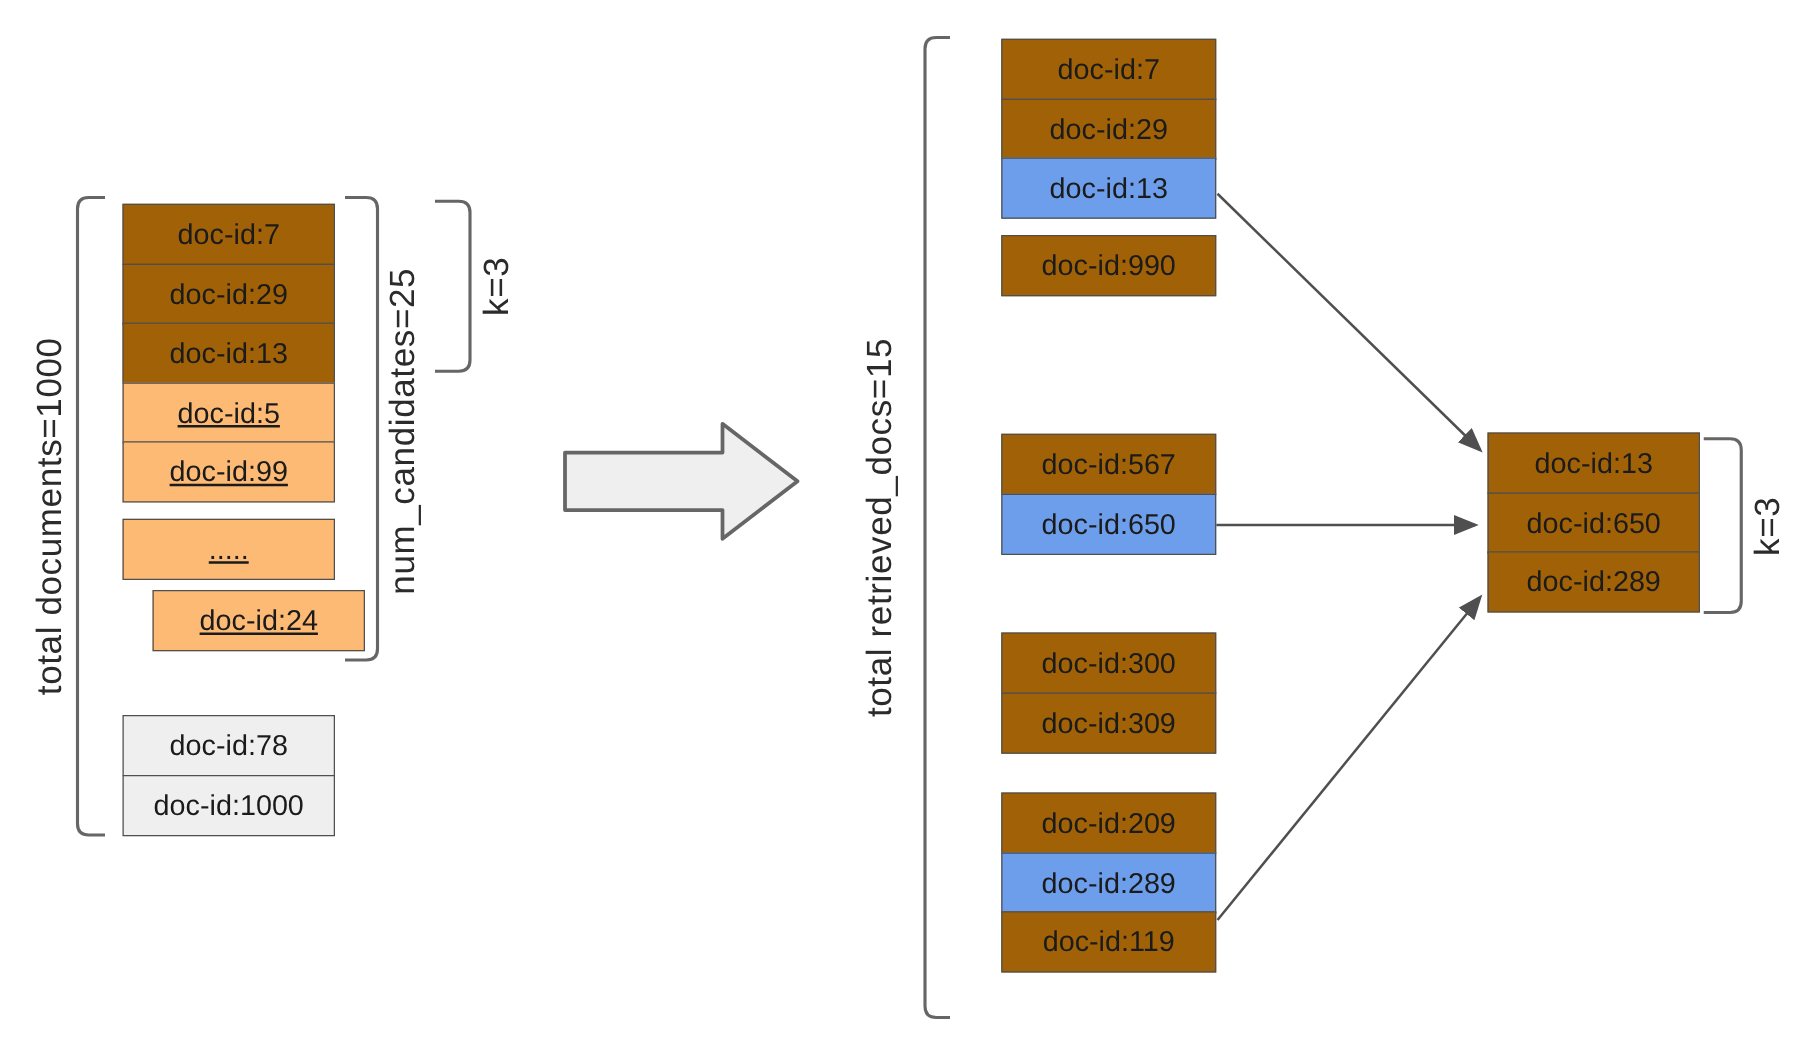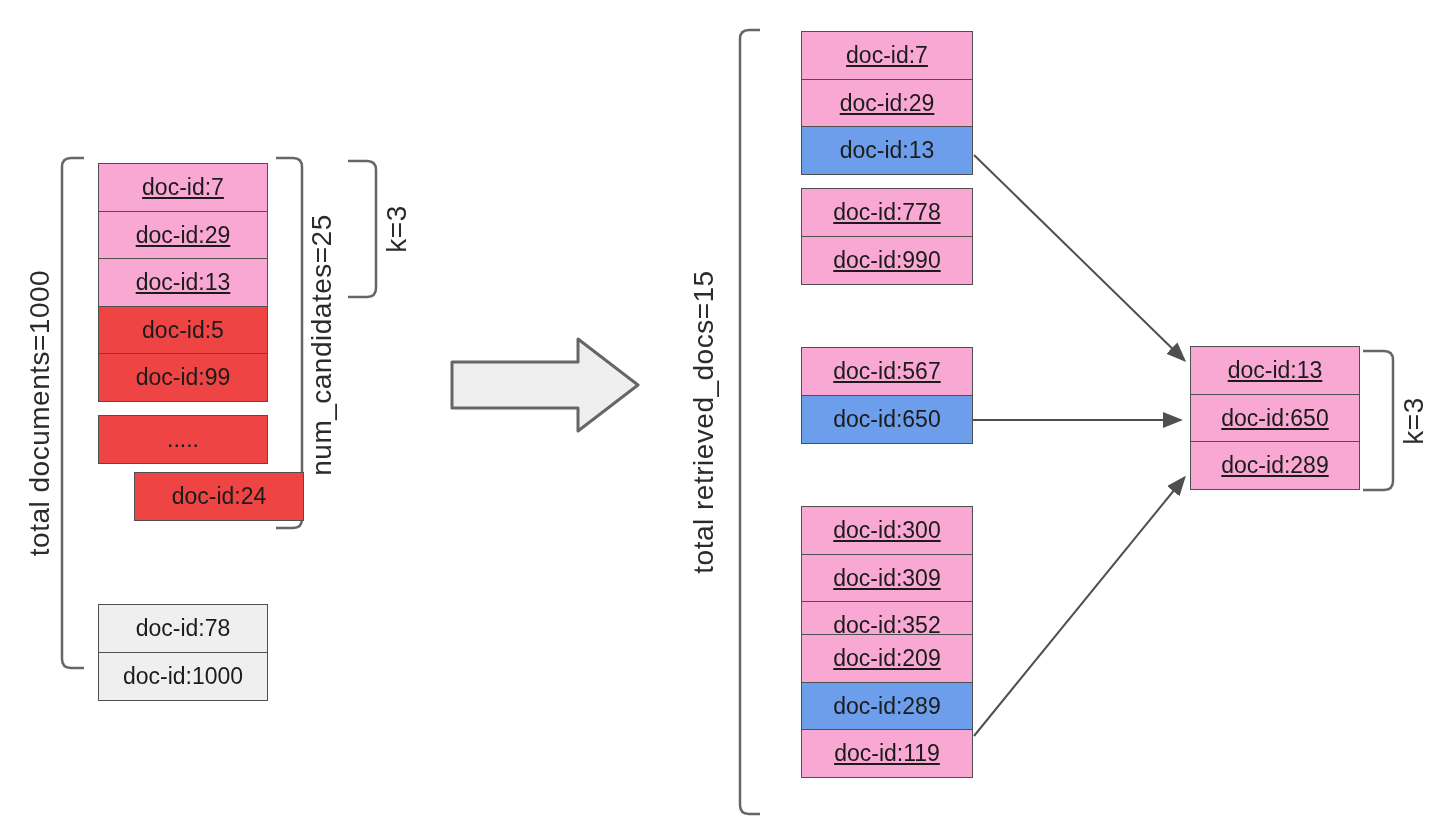--- a/index.html
+++ b/index.html
@@ -21,24 +21,24 @@
   .box {
     box-sizing: border-box;
     width: 170px; height: 49px;
     border: 1.5px solid #4f4f4f;
     display: flex; align-items: center; justify-content: center;
     font-size: 23px;
     color: #1b1b1b;
     background: #cfe2f3;
   }
   .stack .box + .box { margin-top: -1.5px; }
-  .box.light    { background: #f9a8d4; text-decoration: underline; }
-  .box.medium   { background: #ef4444; }
+  .box.light    { background: #a16207; }
+  .box.medium   { background: #fdba74; text-decoration: underline; }
   .box.highlight{ background: #6d9eeb; }
-  .box.gray     { background: #efefef; margin-top: 32px; }
+  .box.gray     { background: #efefef; }
   .box.wide     { width: 172px; }
   .vlabel {
     position: absolute;
     transform: translate(-50%, -50%) rotate(-90deg);
     white-space: nowrap;
     font-size: 28px;
     color: #2b2b2b;
     letter-spacing: 0.5px;
   }
 </style>
@@ -80,46 +80,44 @@
   <div class="stack" style="left:98px; top:163px;">
     <div class="box light">doc-id:7</div>
     <div class="box light">doc-id:29</div>
     <div class="box light">doc-id:13</div>
     <div class="box medium">doc-id:5</div>
     <div class="box medium">doc-id:99</div>
   </div>
   <div class="stack" style="left:98px; top:415px;">
     <div class="box medium">.....</div>
   </div>
-  <div class="stack" style="left:98px; top:472px;padding-left:36px;">
+  <div class="stack" style="left:86px; top:472px;padding-left:36px;">
     <div class="box medium">doc-id:24</div>
   </div>
 
   <div class="stack" style="left:98px; top:572px;">
     <div class="box gray">doc-id:78</div>
     <div class="box gray">doc-id:1000</div>
   </div>
 
   <div class="stack" style="left:801px; top:31px;">
     <div class="box light wide">doc-id:7</div>
     <div class="box light wide">doc-id:29</div>
     <div class="box highlight wide">doc-id:13</div>
   </div>
   <div class="stack" style="left:801px; top:188px;">
-    <div class="box light wide">doc-id:778</div>
     <div class="box light wide">doc-id:990</div>
   </div>
   <div class="stack" style="left:801px; top:347px;">
     <div class="box light wide">doc-id:567</div>
     <div class="box highlight wide">doc-id:650</div>
   </div>
   <div class="stack" style="left:801px; top:506px;text-align:center;">
     <div class="box light wide">doc-id:300</div>
     <div class="box light wide">doc-id:309</div>
-    <div class="box light wide">doc-id:352</div>
   </div>
   <div class="stack" style="left:801px; top:634px;">
     <div class="box light wide">doc-id:209</div>
     <div class="box highlight wide">doc-id:289</div>
     <div class="box light wide">doc-id:119</div>
   </div>
 
   <div class="stack" style="left:1190px; top:346px;">
     <div class="box light">doc-id:13</div>
     <div class="box light">doc-id:650</div>

